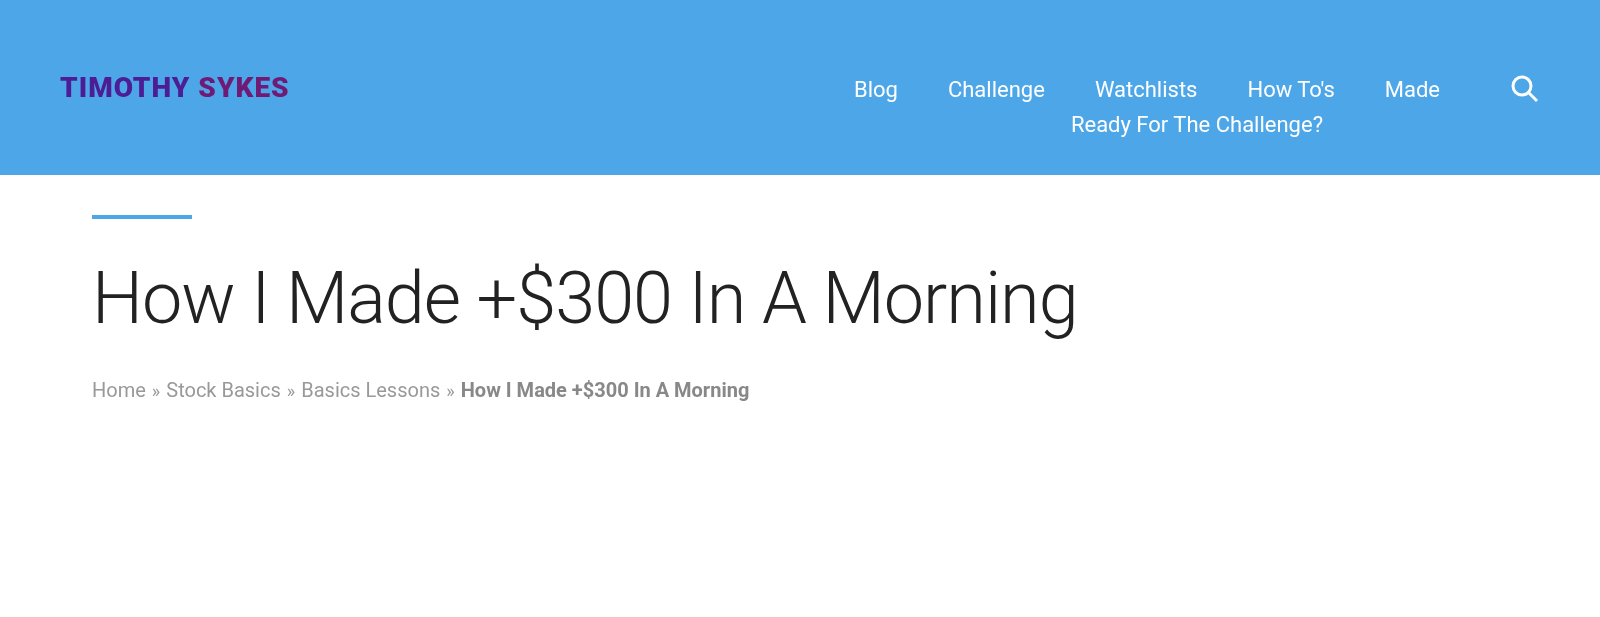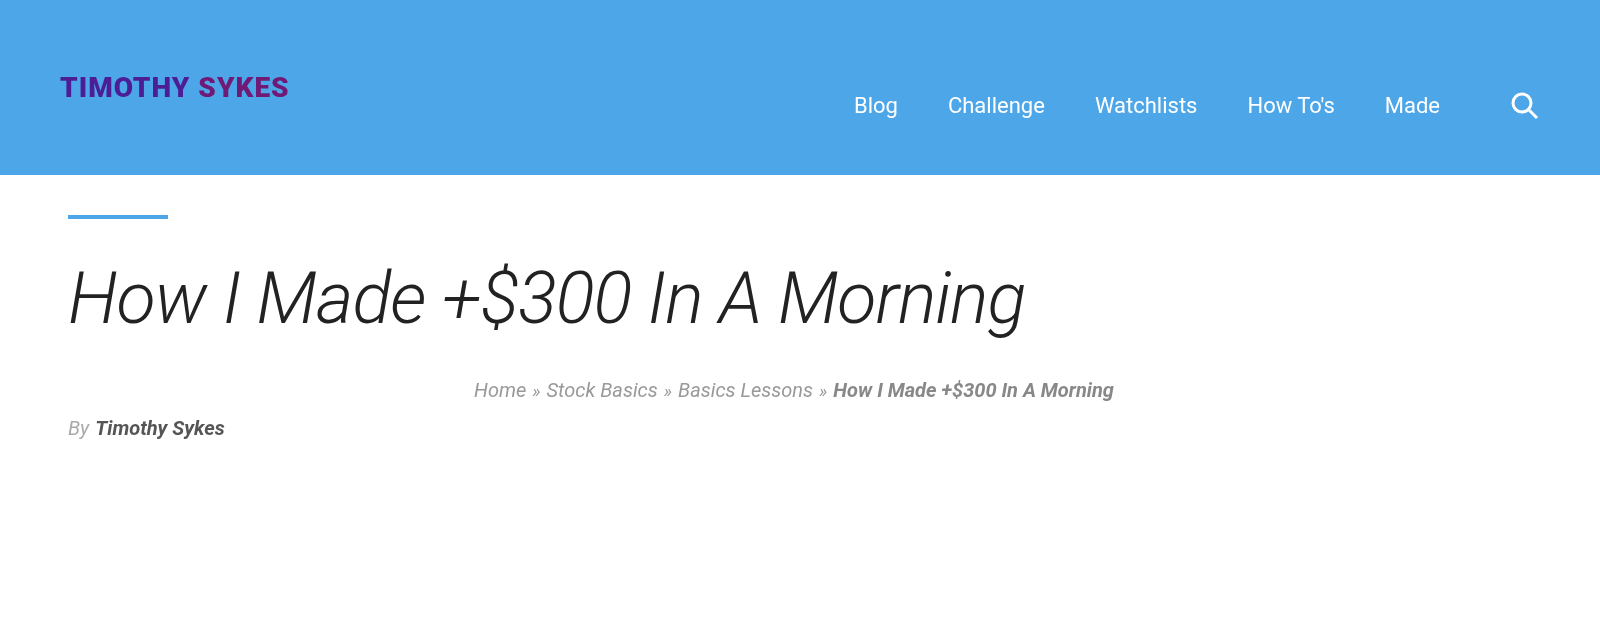--- a/index.html
+++ b/index.html
@@ -92,23 +92,22 @@
 
     .nav-challenge {
       color: #fff;
       font-size: 22px;
       font-weight: 400;
       cursor: pointer;
     }
 
     
     .main-content {
-      padding: 40px 80px 40px 68px;
+      padding: 40px 80px 40px 92px;
       background: #fff;
-      font-style: italic;
     }
 
     .accent-line {
       width: 100px;
       height: 4px;
       background-color: #4da6e8;
       margin-bottom: 40px;
     }
 
     .page-title {
@@ -120,21 +119,20 @@
       letter-spacing: -1px;
     }
 
     .breadcrumb {
       display: flex;
       align-items: center;
       gap: 6px;
       font-size: 20px;
       color: #999;
       margin-bottom: 14px;
-      justify-content: center;
     }
 
     .breadcrumb-item {
       color: #999;
       font-weight: 400;
     }
 
     .breadcrumb-separator {
       color: #999;
       font-size: 18px;
@@ -177,35 +175,34 @@
       <a class="nav-item">Watchlists</a>
       <a class="nav-item">How To's</a>
       <a class="nav-item">Made</a>
       <div class="search-icon-wrap">
         <svg class="search-svg" viewBox="0 0 30 30">
           <circle cx="12" cy="12" r="9"></circle>
           <line x1="19" y1="19" x2="27" y2="27"></line>
         </svg>
       </div>
     </div>
+    <div class="nav-bottom">
+      <a class="nav-challenge">Ready For The Challenge?</a>
+    </div>
   </div>
 </header>
 
 <div class="main-content">
   <div class="accent-line"></div>
 
   <h1 class="page-title">How I Made +$300 In A Morning</h1>
 
   <div class="breadcrumb">
     <span class="breadcrumb-item">Home</span>
     <span class="breadcrumb-separator">»</span>
     <span class="breadcrumb-item">Stock Basics</span>
     <span class="breadcrumb-separator">»</span>
     <span class="breadcrumb-item">Basics Lessons</span>
     <span class="breadcrumb-separator">»</span>
     <span class="breadcrumb-current">How I Made +$300 In A Morning</span>
   </div>
 
-  <div class="author-line">
-    <span>By</span>
-    <span class="author-name">Timothy Sykes</span>
-  </div>
 </div>
 
 </body></html>

